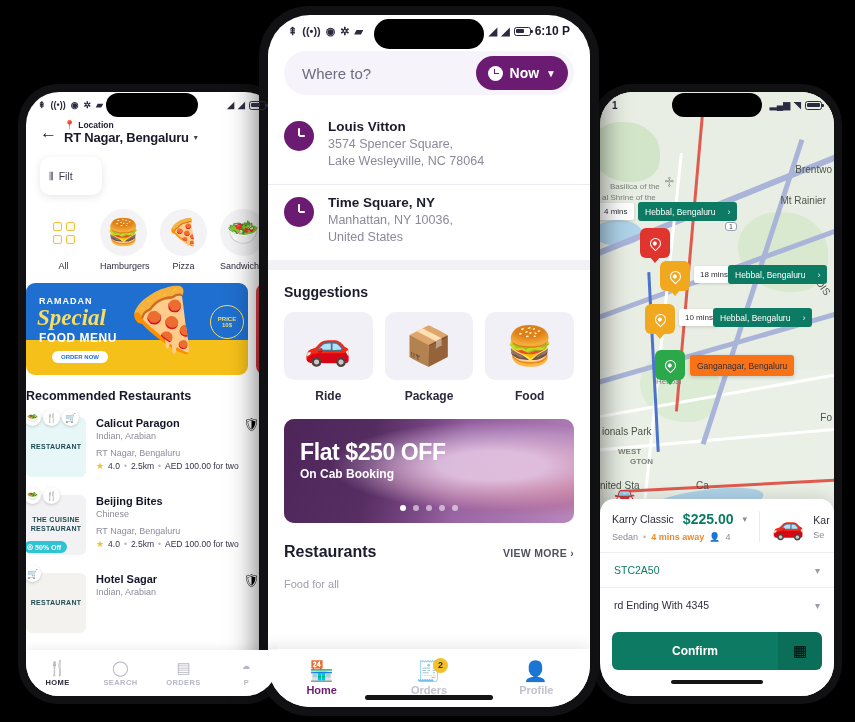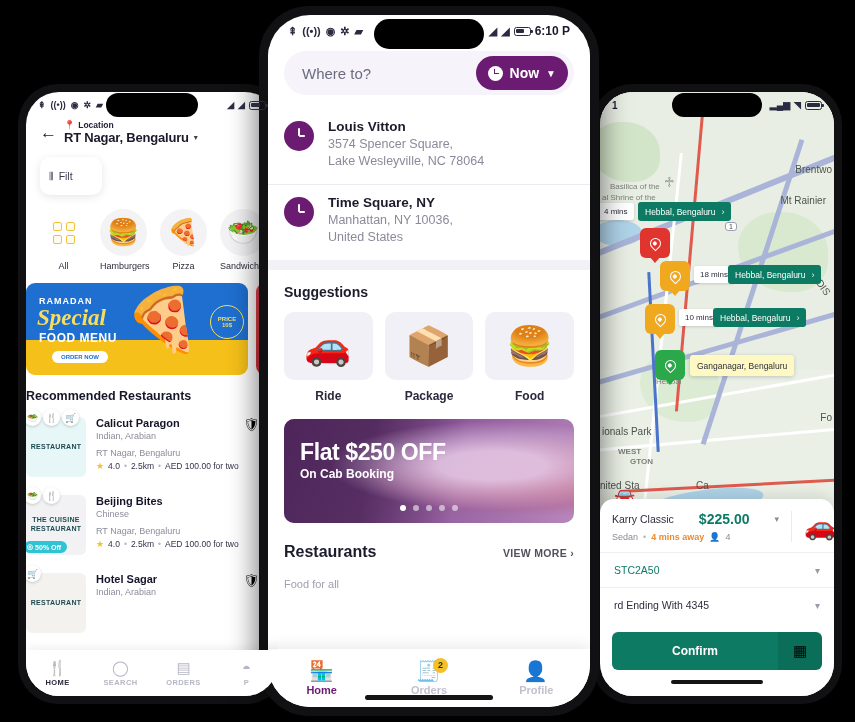--- a/index.html
+++ b/index.html
@@ -217,35 +217,35 @@
   .pinmk { position:absolute; width:30px; height:30px; border-radius:6px;
       display:flex; align-items:center; justify-content:center; }
   .pinmk::after { content:""; position:absolute; bottom:-5px; left:50%;
       transform:translateX(-50%); border-left:6px solid transparent;
       border-right:6px solid transparent; border-top:7px solid currentColor; }
   .pinmk .drop { width:11px; height:11px; border:1.8px solid #fff; border-radius:50% 50% 50% 0;
       transform:rotate(-45deg); position:relative; }
   .pinmk .drop::after { content:""; position:absolute; left:2.4px; top:2.4px; width:3.6px;
       height:3.6px; background:#fff; border-radius:50%; }
 
-  .chip { position:absolute; display:flex; align-items:center; gap:6px; height:19px;
+  .chip { position:absolute; display:flex; align-items:center; gap:12px; height:19px;
       background:#0d7a63; color:#fff; border-radius:3px; padding:0 7px; font-size:8.5px;
       white-space:nowrap; }
   .chip .ar { font-size:9px; opacity:.9; }
-  .chip.white { background:#fef9c3; color:#2d2d3c; box-shadow:0 1px 4px rgba(0,0,0,.18); }
+  .chip.white { background:#f97316; color:#2d2d3c; box-shadow:0 1px 4px rgba(0,0,0,.18); }
   .mins { position:absolute; background:#fff; color:#2c2c3a; font-size:8px; height:17px;
       display:flex; align-items:center; padding:0 6px; border-radius:2px;
       box-shadow:0 1px 3px rgba(0,0,0,.16); }
 
   .sheet { position:absolute; left:0; right:0; bottom:0; background:#fff; z-index:20;
       border-radius:14px 14px 33px 33px; box-shadow:0 -3px 16px rgba(0,0,0,.12); }
   .cars { display:flex; padding: 12px 0 10px 0; }
   .car { flex:none; padding: 0 12px; position:relative; }
   .car + .car { border-left:1px solid #e9e9ef; }
-  .car-top { display:flex; align-items:center; gap:25px; }
+  .car-top { display:flex; align-items:center; gap:9px; }
   .car-name { font-size:10.5px; color:#2e2e3c; }
   .car-price { font-size:14px; font-weight:bold; color:#0d7a63; }
   .car-chev { font-size:9px; color:#8a8a98; }
   .car-sub { display:flex; align-items:center; gap:5px; font-size:9px; color:#8a8a98;
       margin-top:5px; white-space:nowrap; }
   .car-sub .eta { color:#ec8a2e; font-weight:bold; }
   .car-img { font-size:26px; }
   .car2 { display:flex; align-items:center; gap:9px; }
 
   .srow { display:flex; align-items:center; justify-content:space-between;

